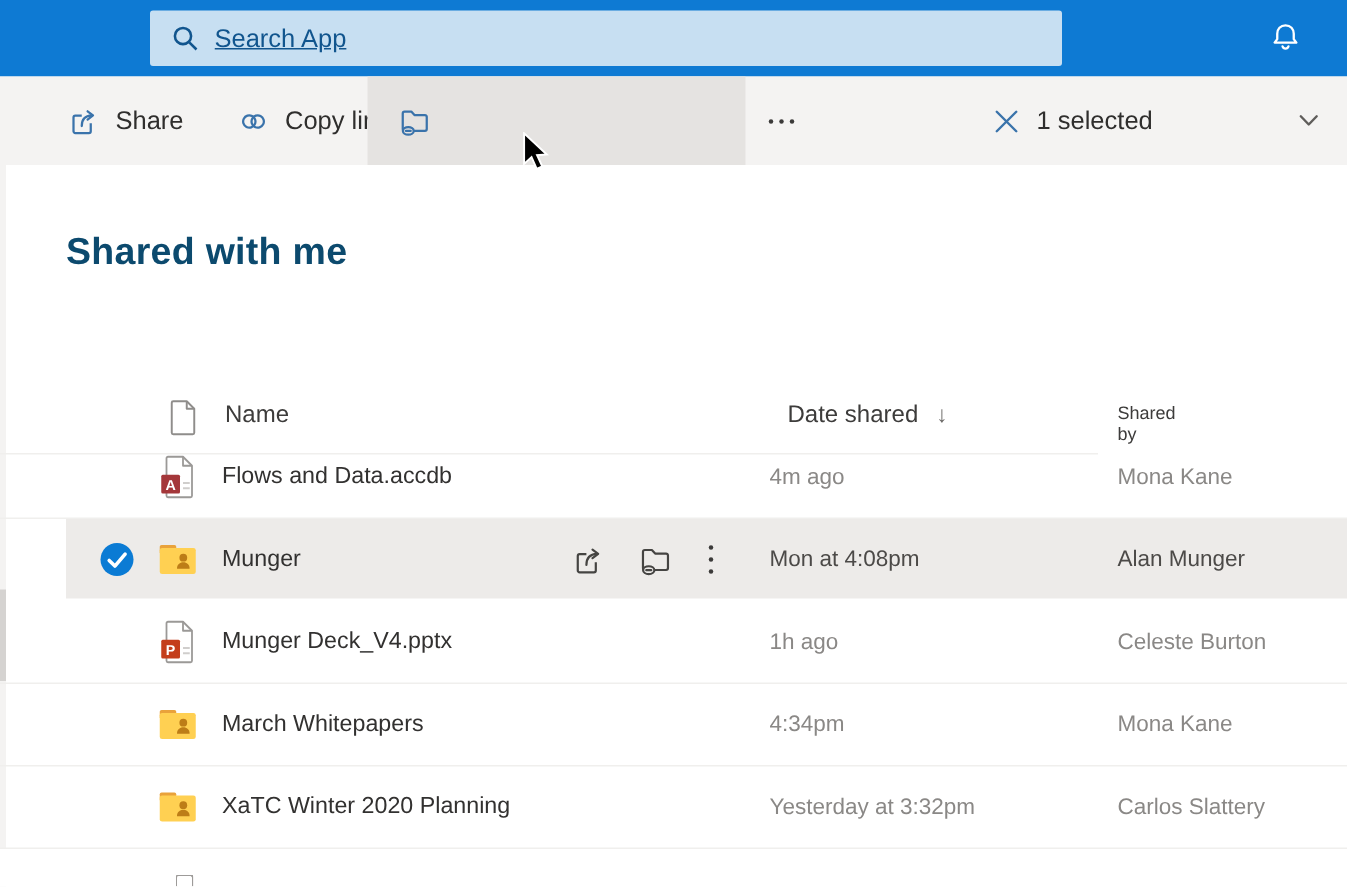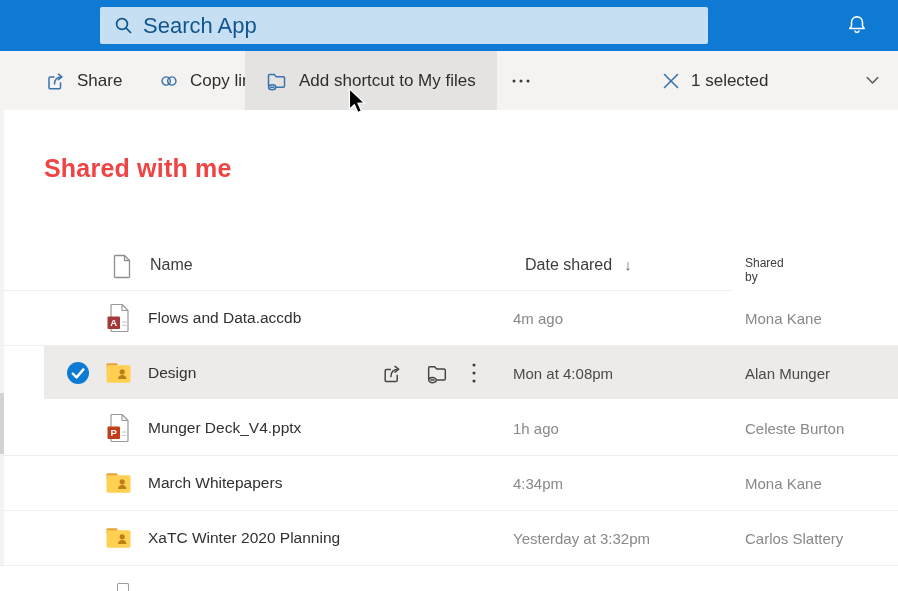--- a/index.html
+++ b/index.html
@@ -6,21 +6,21 @@
   html,body { width:898px; height:591px; overflow:hidden; background:#fff;
               font-family:"Liberation Sans", sans-serif; }
   .abs { position:absolute; }
   #stage { position:relative; width:898px; height:591px; background:#fff; }
 
   
   #topbar { left:0; top:0; width:898px; height:51px; background:var(--topbar-bg); }
   #searchbox { left:100px; top:7px; width:608px; height:37px; background:var(--search-bg);
                border-radius:2px; display:flex; align-items:center; padding-left:14px; gap:10px; }
   #searchbox input { border:none; outline:none; background:transparent; flex:1;
-                     font-size:22px; color:var(--search-text); font-family:inherit; }
+                     font-size:17px; color:var(--search-text); font-family:inherit;text-decoration:underline; }
   #searchbox input::placeholder { color:var(--search-text); opacity:1; }
   #bell { left:846px; top:14px; width:22px; height:22px; }
 
   
   #toolbar { left:0; top:51px; width:898px; height:59px; background:var(--toolbar-bg); }
   .tb-item { position:absolute; top:0; height:59px; display:flex; align-items:center; gap:10px;
              font-size:17px; color:var(--text-dark); cursor:default; }
   #tb-share { left:45px; }
   #tb-copylink { left:158px; }
   #tb-addshortcut { left:245px; width:252px; background:var(--toolbar-highlight); padding-left:20px; }
@@ -28,24 +28,24 @@
   #tb-dismiss { left:663px; }
   #tb-count { left:691px; }
   #tb-sort { left:790px; }
   #tb-chevron { left:866px; }
 
   
   #lscroll-track { left:0; top:110px; width:4px; height:481px; background:#f4f3f2; }
   #lscroll-thumb { left:0; top:283px; width:4px; height:61px; background:#d5d3d1; }
 
   
-  #page-title { left:44px; top:154px; font-size:25px; font-weight:700; color:#ef4444; letter-spacing:.2px; }
-
-  
-  #thead { left:0; top:240px; width:732px; height:51px; border-bottom:1px solid var(--divider); }
+  #page-title { left:44px; top:154px; font-size:25px; font-weight:700; color:#0c4a6e; letter-spacing:.2px; }
+
+  
+  #thead { left:0; top:252px; width:732px; height:51px; border-bottom:1px solid var(--divider); }
   #thead .hicon { position:absolute; left:112px; top:14px; }
   #thead .hname { position:absolute; left:150px; top:16px; font-size:16px; color:#3d3c3b; }
   #thead .hdate { position:absolute; left:513px; top:16px; font-size:16px; color:#3d3c3b; display:flex; gap:12px;margin-left:12px; }
   #thead .hdate .arrow { color:#6d6b69; font-size:15px; }
   #thead .hby   { position:absolute; left:745px; top:16px; font-size:12px; color:#3d3c3b; }
 
   #file-list { left:0; top:291px; width:898px; }
   .row { position:relative; height:55px; border-bottom:1px solid var(--divider); }
   .row.selected { border-bottom-color:transparent; }
   .row.selected::before { content:""; position:absolute; left:44px; right:0; top:0; bottom:1px;
@@ -119,21 +119,20 @@
     </div>
 
     <div id="tb-addshortcut" class="tb-item">
       <span class="blue-ic">
         <svg width="24" height="23" viewBox="0 0 24 23" fill="none" stroke="currentColor" stroke-width="1.5" stroke-linejoin="round">
           <path d="M3.5 6.6V17a1.2 1.2 0 0 0 1.2 1.2h13.6A1.2 1.2 0 0 0 19.5 17V8.9a1.2 1.2 0 0 0-1.2-1.2h-7L9.2 5.4H4.7a1.2 1.2 0 0 0-1.2 1.2Z"></path>
           <ellipse class="link-oval" cx="7.2" cy="18.3" rx="3.6" ry="2.5"></ellipse>
           <line x1="5.6" y1="18.3" x2="8.8" y2="18.3" stroke-linecap="round"></line>
         </svg>
       </span>
-      <span>Add shortcut to My files</span>
     </div>
 
     <div id="tb-more" class="tb-item">
       <span>
         <svg width="22" height="20" viewBox="0 0 22 20" fill="#3b3a39">
           <circle cx="4" cy="10" r="1.5"></circle>
             <circle cx="11" cy="10" r="1.5"></circle>
             <circle cx="18" cy="10" r="1.5"></circle>
         </svg>
       </span>
@@ -208,21 +207,21 @@
 
     <span class="ficon">
       <svg width="25" height="21" viewBox="0 0 25 21">
         <rect x="0.5" y="0.8" width="11" height="6" rx="1.2" fill="#e9a23b"></rect>
         <rect x="0.5" y="2.8" width="24" height="17.4" rx="1.6" fill="#ffd052"></rect>
         <circle cx="16.2" cy="9.3" r="2.6" fill="#bd7d17"></circle>
         <path d="M12 16.6c0-2.7 1.9-4.2 4.2-4.2s4.2 1.5 4.2 4.2Z" fill="#bd7d17"></path>
       </svg>
     </span>
 
-    <span class="fname">Design</span>
+    <span class="fname">Munger</span>
 
     <span class="row-actions">
       <span>
         <svg width="23" height="23" viewBox="0 0 22 22" fill="none" stroke="currentColor" stroke-width="1.4" stroke-linejoin="round">
           <path d="M15.5 12.2v5.3a1.2 1.2 0 0 1-1.2 1.2H5.2A1.2 1.2 0 0 1 4 17.5V8.3a1.2 1.2 0 0 1 1.2-1.2h4.3"></path>
           <path d="M9.5 14C9.5 9.5 12 7.1 16.2 6.9" stroke-linecap="round"></path>
           <path d="M13.4 4.2 17 6.9l-3.6 2.8" stroke-linecap="round"></path>
         </svg>
       </span>
       <span>

